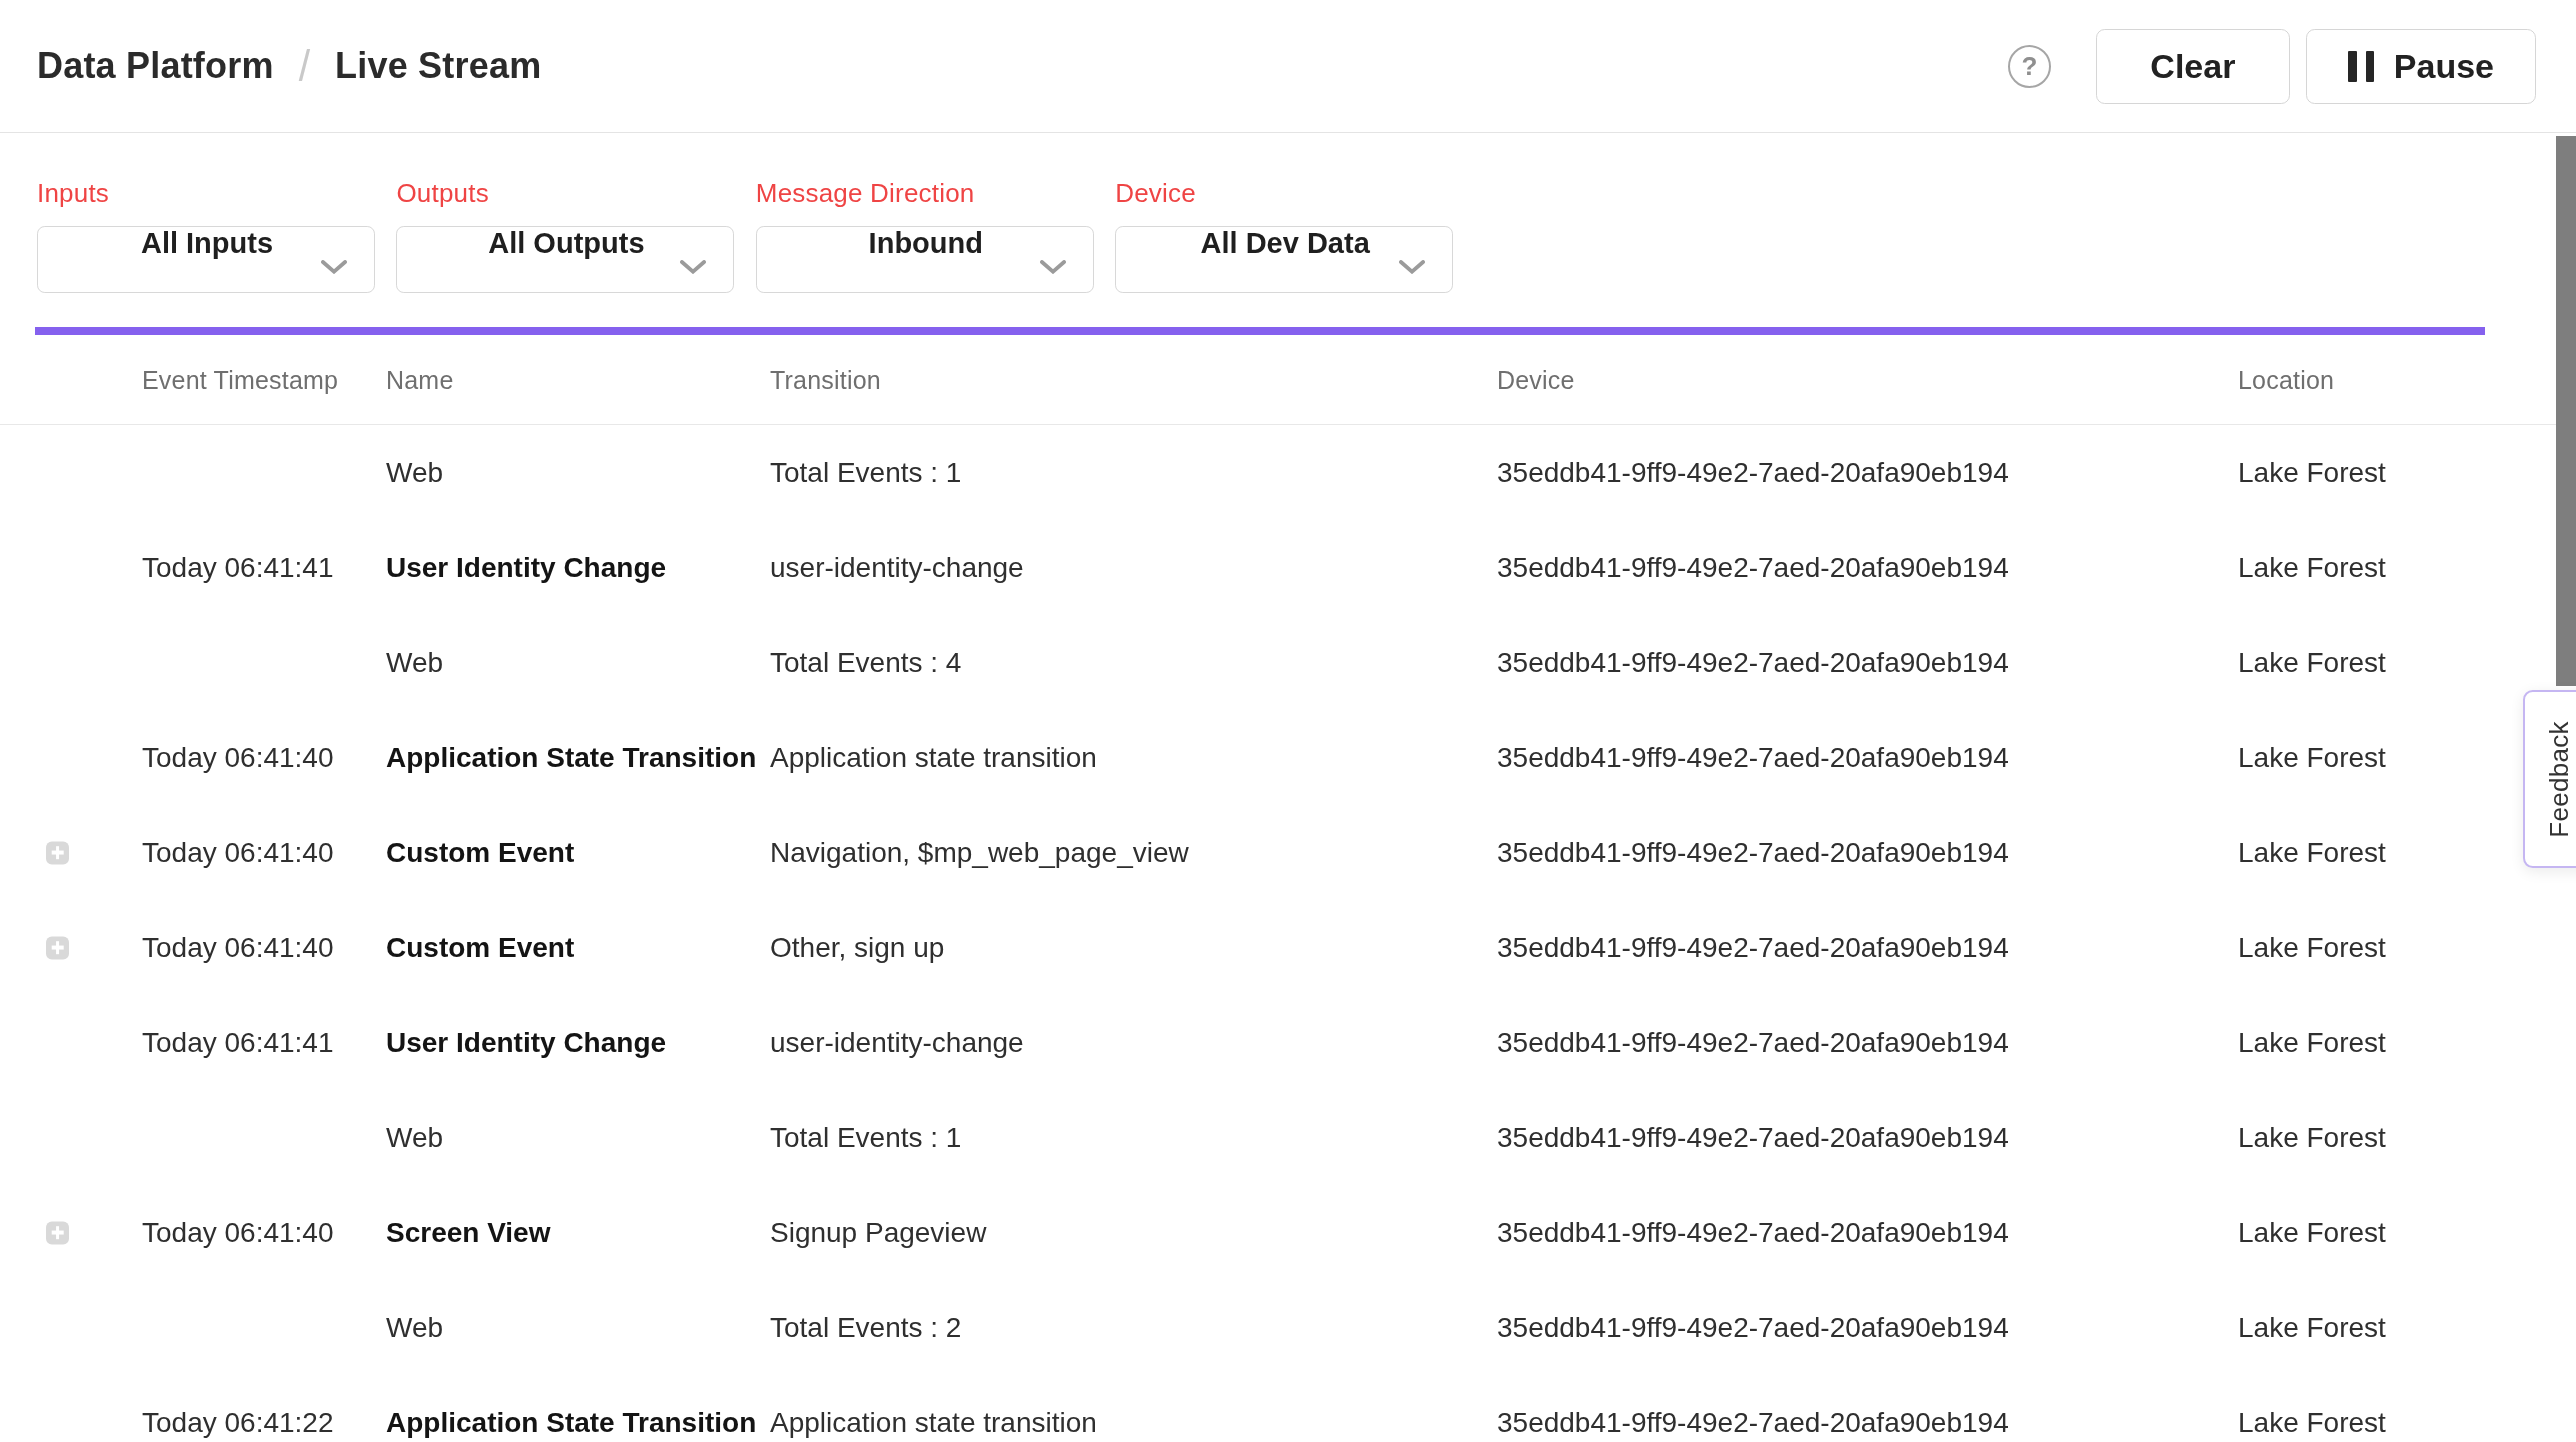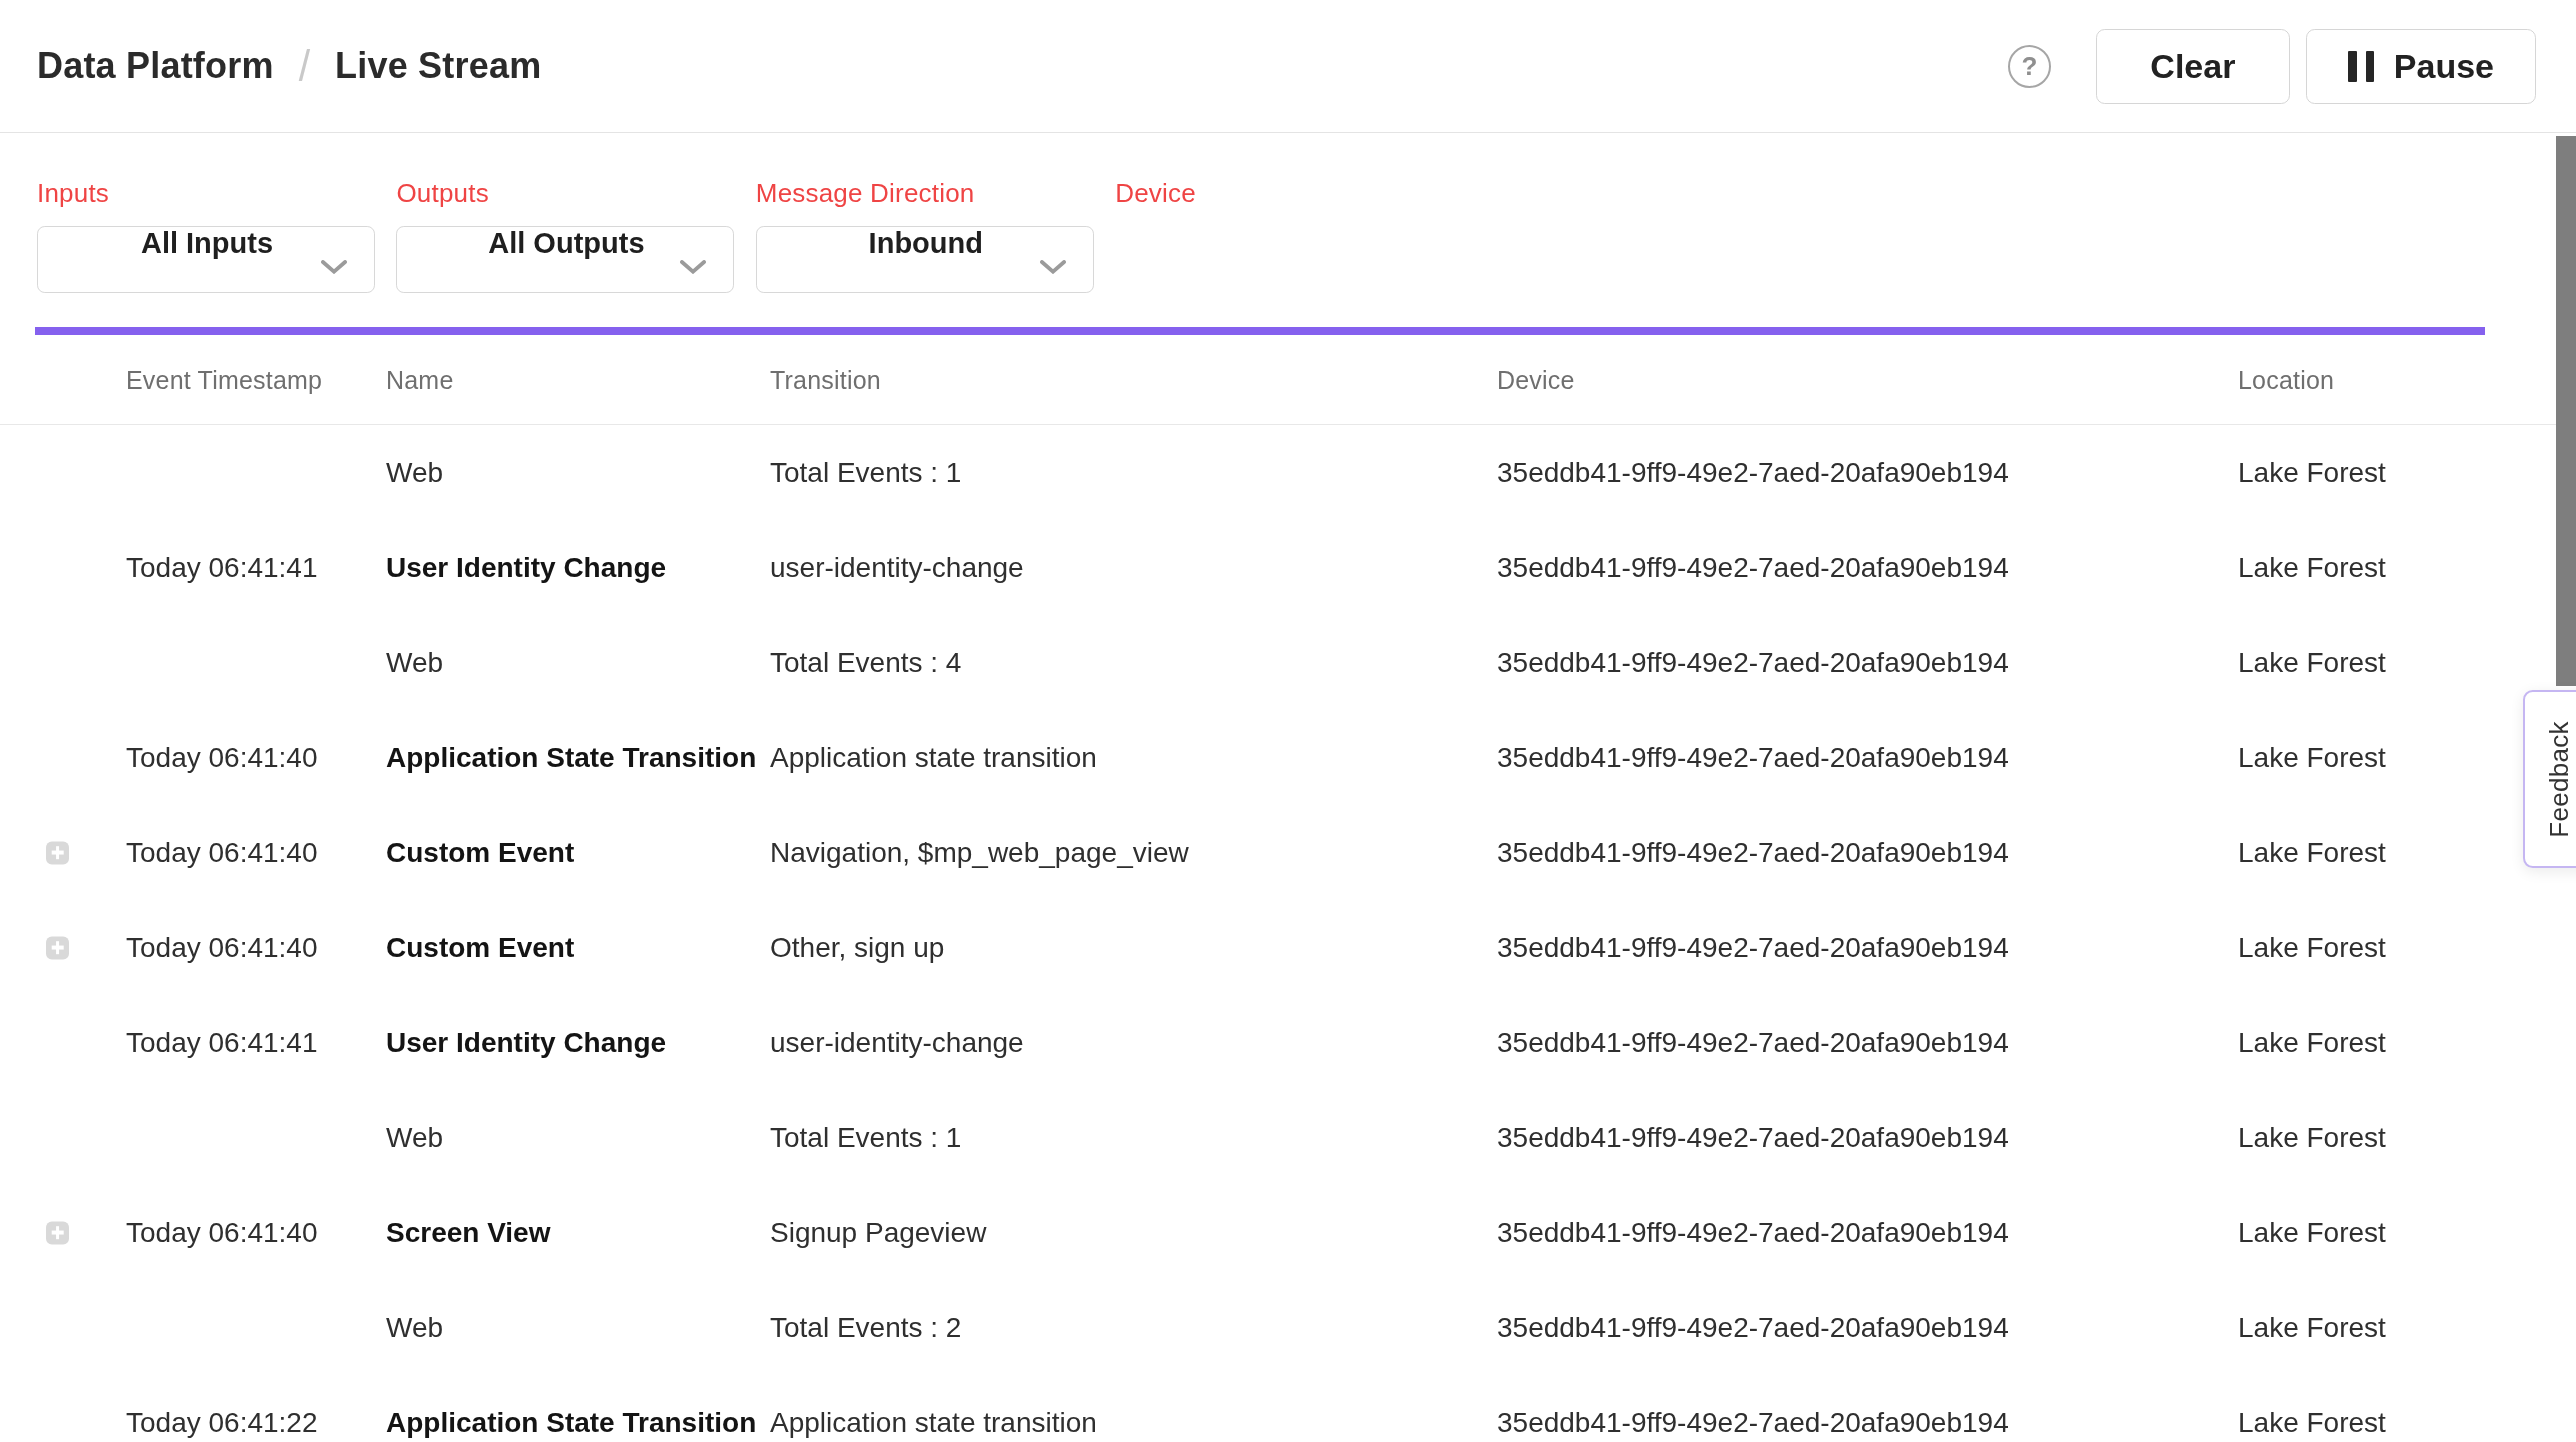--- a/index.html
+++ b/index.html
@@ -78,21 +78,21 @@
     font-size: 25px; color: #6f6f6f; letter-spacing: 0.2px;
   }
   .row {
     position: relative; height: 95px; background: #fff; cursor: pointer;
   }
   .cell {
     position: absolute; top: 50%; transform: translateY(-50%);
     font-size: 28px; color: #2f2f2f; white-space: nowrap;
   }
   .cell.name-bold { font-weight: 700; color: #141414; }
-  .col-timestamp { left: 126px; }
+  .col-timestamp { left: 142px; }
   .col-name      { left: 386px; }
   .col-desc      { left: 770px; }
   .col-device    { left: 1497px; }
   .col-location  { left: 2238px; }
 
   .expand-btn {
     position: absolute; left: 46px; top: 50%; transform: translateY(-50%);
     width: 23px; height: 23px; border-radius: 5.8px; background: #d9d9d9;
     cursor: pointer;
   }
@@ -176,20 +176,26 @@
     <div class="filter-label">Message Direction</div>
     <div class="dropdown">
       <span class="value">Inbound</span>
       <svg width="26" height="14.6" viewBox="0 0 27 15">
           <polyline points="2,2 13.5,12 25,2" fill="none" stroke="#9b9b9b" stroke-width="4" stroke-linecap="round"></polyline>
         </svg>
     </div>
   </div>
   <div class="filter-group">
     <div class="filter-label">Device</div>
+    <div class="dropdown">
+      <span class="value">All Dev Data</span>
+      <svg width="26" height="14.6" viewBox="0 0 27 15">
+          <polyline points="2,2 13.5,12 25,2" fill="none" stroke="#9b9b9b" stroke-width="4" stroke-linecap="round"></polyline>
+        </svg>
+    </div>
   </div>
 </section>
 
 <div class="stream-divider"></div>
 
 <div class="table-header">
   <span class="col col-timestamp">Event Timestamp</span>
   <span class="col col-name">Name</span>
   <span class="col col-desc">Transition</span>
   <span class="col col-device">Device</span>

